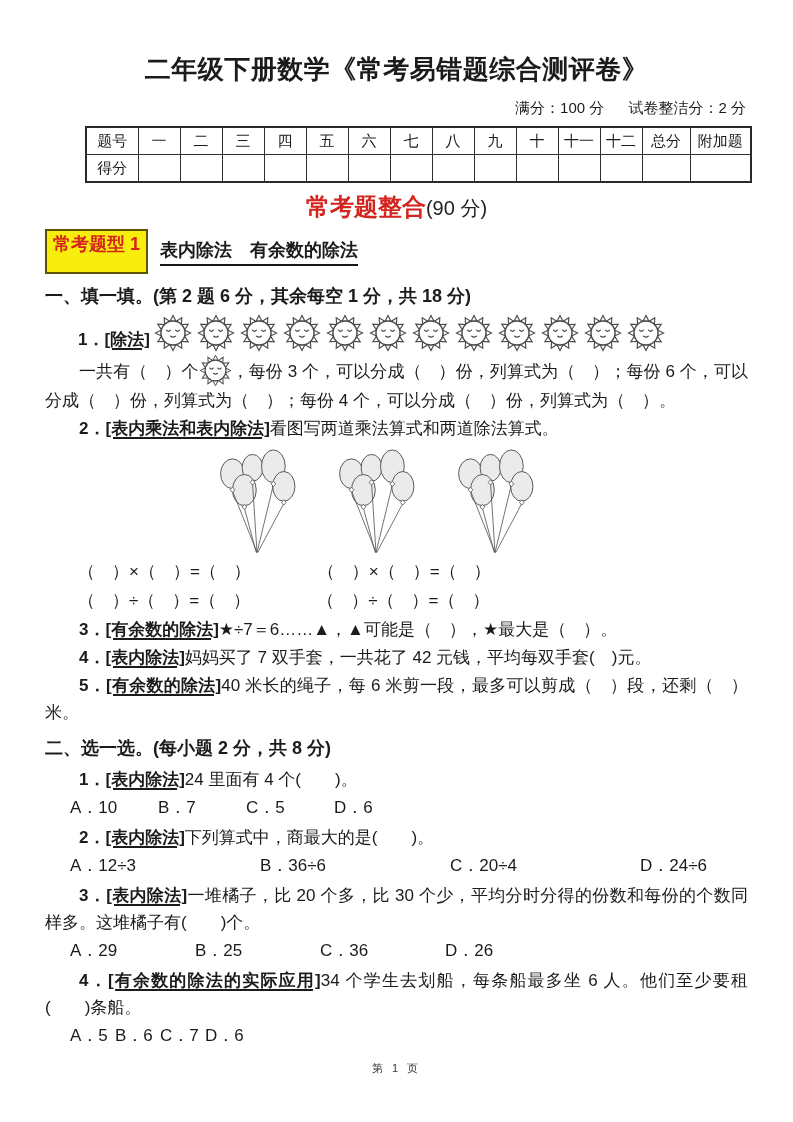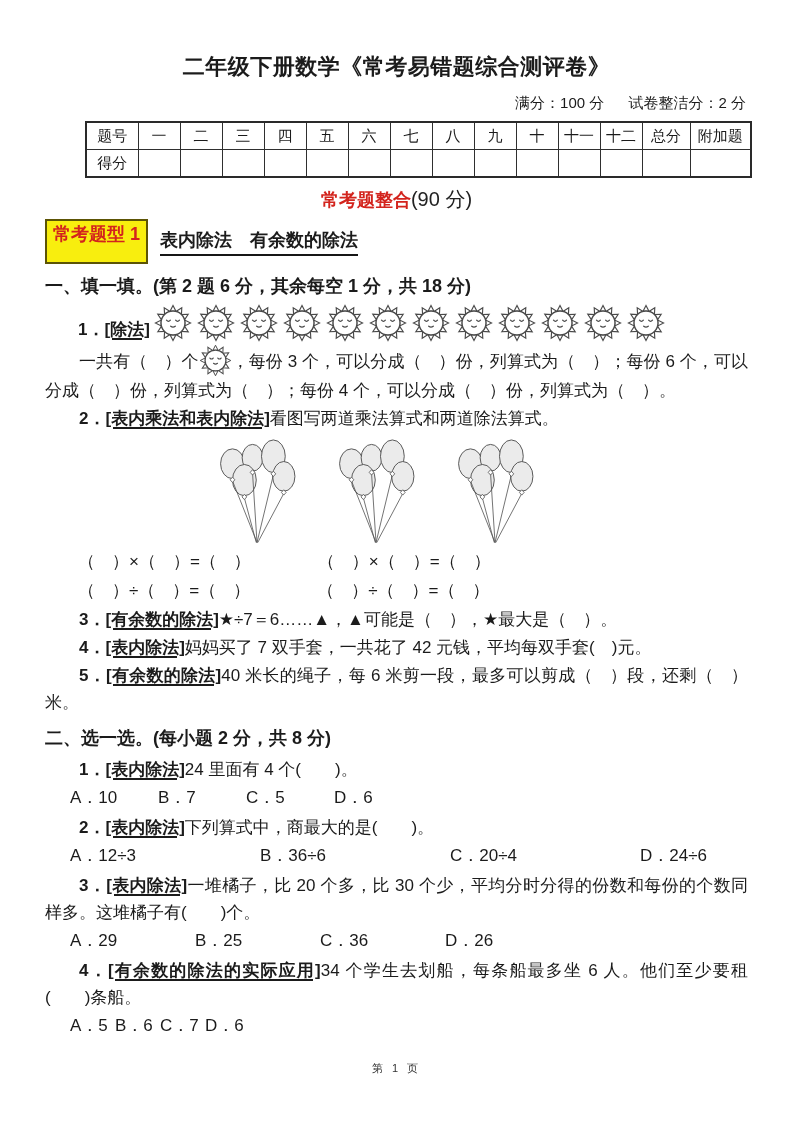--- a/index.html
+++ b/index.html
@@ -10,21 +10,21 @@
     box-sizing:border-box;
     padding:46px 45px 0 45px;
     background:#fff;
     overflow:hidden;
     font-family:"Liberation Sans","DejaVu Sans",sans-serif;
     color:#1b1b1b;
   }
   
   .doc-title{
     text-align:center;
-    font-size:22px;
+    font-size:26px;
     font-weight:700;
     letter-spacing:.5px;
     margin:6px 0 12px 0;
     white-space:nowrap;
   }
   .score-note{
     text-align:right;
     font-size:15px;
     margin:0 2px 8px 0;
   }
@@ -48,21 +48,21 @@
   }
   
   .section-title{
     text-align:center;
     margin:8px 0 6px 0;
     white-space:nowrap;
   }
   .section-title .red{
     color:var(--accent-red,#d3241d);
     font-weight:700;
-    font-size:18px;
+    font-size:24px;
   }
   .section-title .suffix{
     color:#222;
     font-size:20px;
   }
   .topic-row{margin:2px 0 10px 0;display:flex;align-items:center;}
   .topic-badge{
     display:inline-block;
     background:var(--badge-yellow,#f8ee0e);
     color:var(--accent-red,#d3241d);

